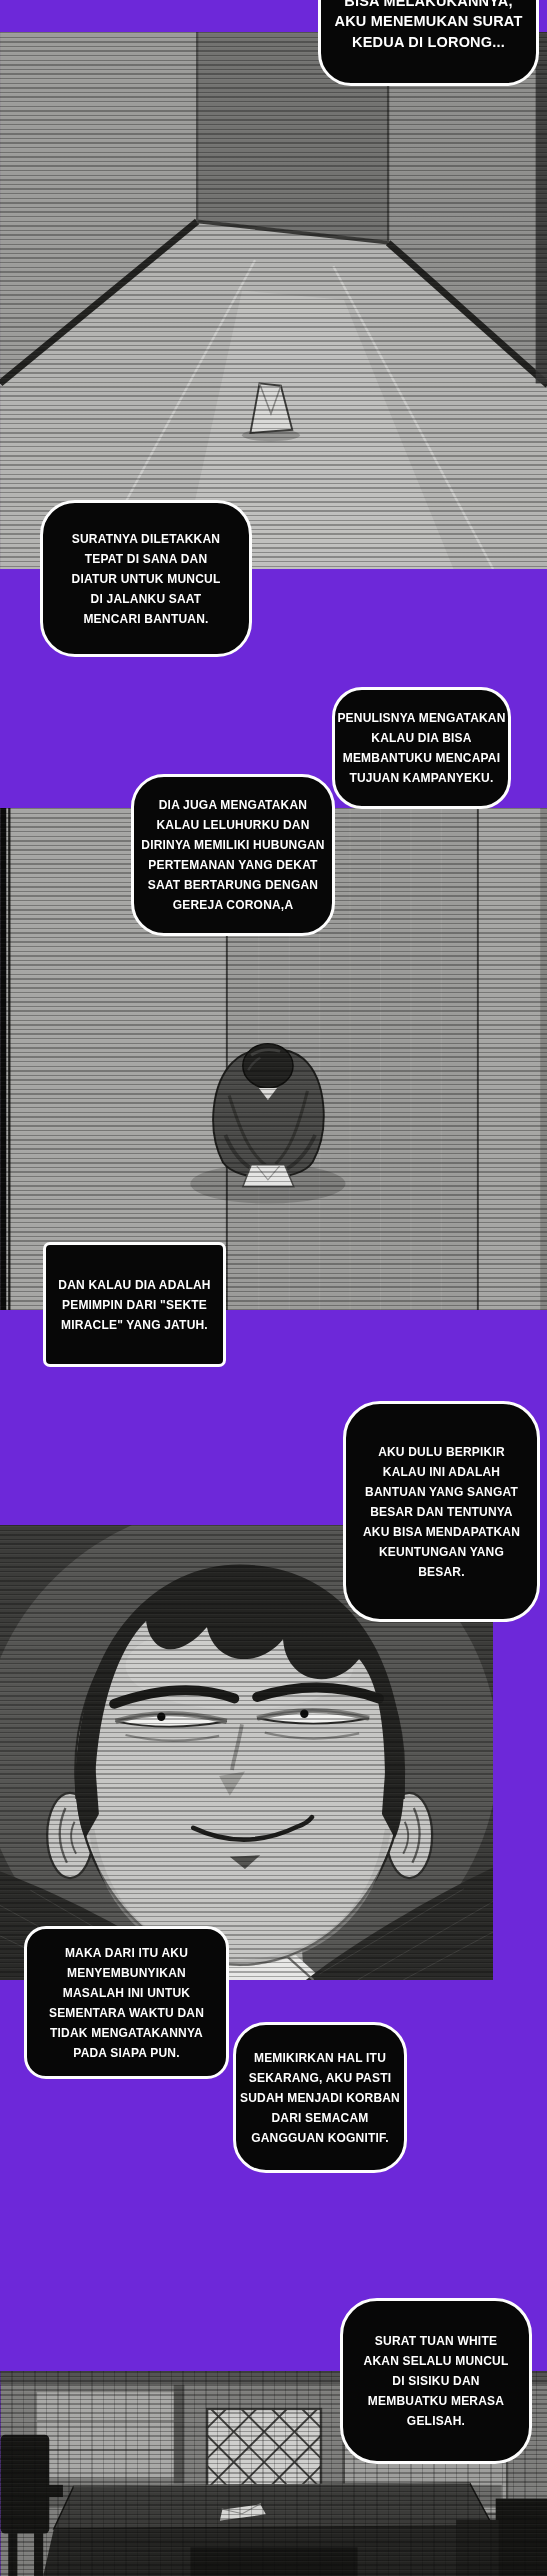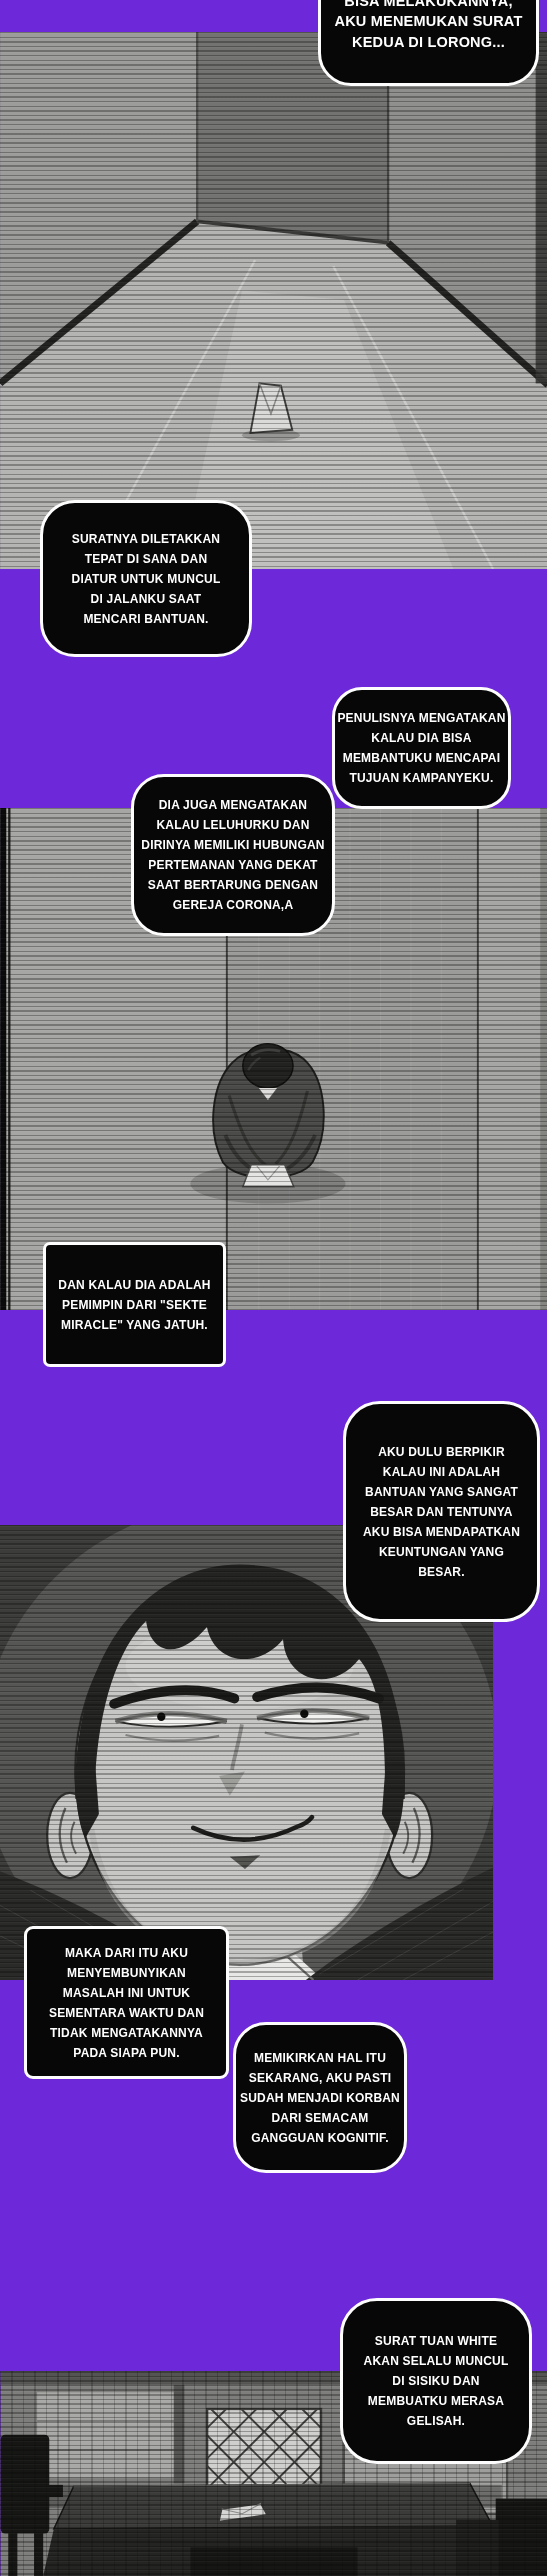--- a/index.html
+++ b/index.html
@@ -235,21 +235,21 @@
   <div class="bubble" style="left:343px;top:1401px;width:197px;height:221px;border-radius:37px;">
     <p class="bubble-text">AKU DULU BERPIKIR
 KALAU INI ADALAH
 BANTUAN YANG SANGAT
 BESAR DAN TENTUNYA
 AKU BISA MENDAPATKAN
 KEUNTUNGAN YANG
 BESAR.</p>
   </div>
 
-  <div class="bubble" style="left:24px;top:1926px;width:205px;height:153px;border-radius:9px;">
+  <div class="bubble" style="left:24px;top:1926px;width:205px;height:153px;border-radius:22px;">
     <p class="bubble-text">MAKA DARI ITU AKU
 MENYEMBUNYIKAN
 MASALAH INI UNTUK
 SEMENTARA WAKTU DAN
 TIDAK MENGATAKANNYA
 PADA SIAPA PUN.</p>
   </div>
 
   <div class="bubble" style="left:233px;top:2022px;width:174px;height:151px;border-radius:33px;">
     <p class="bubble-text">MEMIKIRKAN HAL ITU

